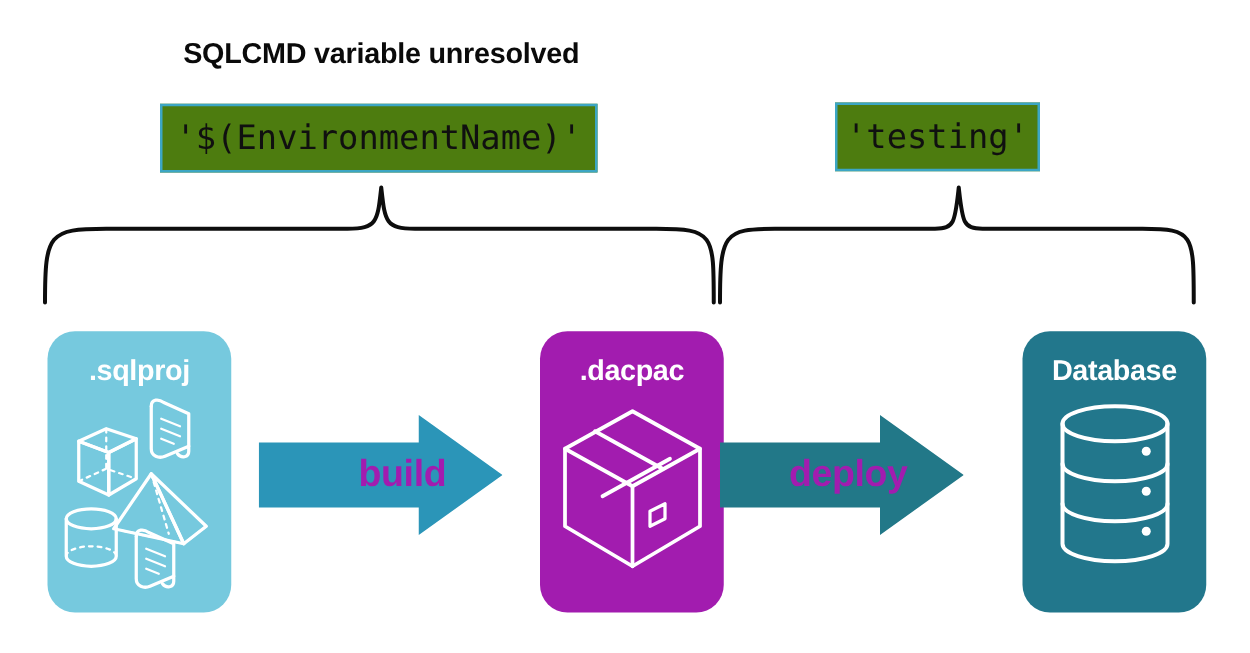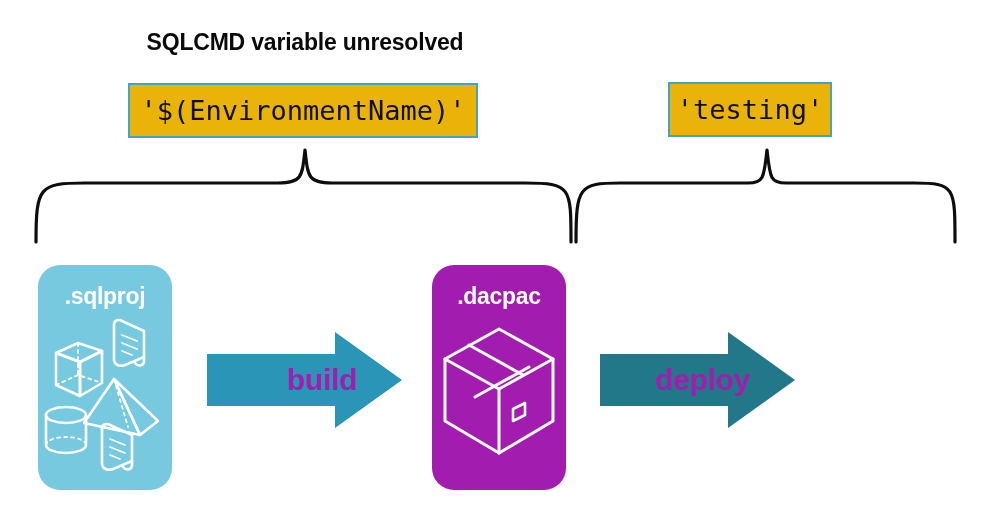--- a/index.html
+++ b/index.html
@@ -35,21 +35,21 @@
     transform: translateX(-50%);
   }
   #heading-left  { left: 305px; top: 29px; }
   #heading-right { left: 765px; top: 29px; }
 
   
   .code-box {
     position: absolute;
     box-sizing: border-box;
     border: 2px solid #3ca6c4;
-    background: #eab308;
+    background: #4d7c0f;
     display: flex;
     align-items: center;
     justify-content: center;
     font-family: "DejaVu Sans Mono", monospace;
     font-size: 27px;
     color: #101010;
     white-space: nowrap;
   }
   #code-box-left  { left: 128px; top: 83px; width: 350px; height: 55px; }
   #code-box-right { left: 668px; top: 82px; width: 164px; height: 55px; }
@@ -61,21 +61,21 @@
     height: 95px;
     overflow: visible;
   }
   #brace-left  { left: 30px;  width: 545px; }
   #brace-right { left: 570px; width: 400px; }
 
   
   .stage-box {
     position: absolute;
     top: 265px;
-    width: 134px;
+    width: 147px;
     height: 225px;
     border-radius: 22px;
     box-sizing: border-box;
   }
   #box-sqlproj  { left: 38px;  background: #76c9de; }
   #box-dacpac   { left: 432px; background: #a21caf; }
   #box-database { left: 818px; background: #22778c; }
 
   .box-label {
     position: absolute;
@@ -101,21 +101,21 @@
   }
 
   
   .arrow {
     position: absolute;
     top: 332px;
     width: 195px;
     height: 96px;
   }
   #arrow-build  { left: 207px; }
-  #arrow-deploy { left: 600px; }
+  #arrow-deploy { left: 576px; }
   .arrow-label {
     position: absolute;
     left: 0;
     top: 50%;
     transform: translateY(-50%);
     width: 150px;
     text-align: right;
     color: #a21caf;
     font-family: "Liberation Sans", sans-serif;
     font-weight: bold;
@@ -217,20 +217,38 @@
 
           <path d="M 34,28 L 88,58"></path>
           <path d="M 40,80 L 94,50"></path>
 
           <path d="M 78,92 L 90,86 L 90,98 L 78,104 Z" stroke-width="2.6"></path>
         </g>
       </svg>
     </div>
   </div>
 
+  <div class="stage-box" id="box-database">
+    <div class="box-label">Database</div>
+    <div class="box-art">
+      <svg width="110" height="150" viewBox="0 0 110 150">
+        <g fill="none" stroke="#ffffff" stroke-width="3.2" stroke-linejoin="round" stroke-linecap="round">
+          <ellipse cx="55" cy="22" rx="42" ry="14"></ellipse>
+          <path d="M 13,22 L 13,118 A 42 14 0 0 0 97,118 L 97,22"></path>
+          <path d="M 13,54 A 42 14 0 0 0 97,54"></path>
+          <path d="M 13,86 A 42 14 0 0 0 97,86"></path>
+        </g>
+        <g fill="#ffffff">
+          <circle cx="80" cy="44" r="3.6"></circle>
+          <circle cx="80" cy="76" r="3.6"></circle>
+          <circle cx="80" cy="108" r="3.6"></circle>
+        </g>
+      </svg>
+    </div>
+  </div>
 
   <div class="arrow" id="arrow-build">
     <svg width="195" height="96" viewBox="0 0 195 96">
       <path d="M 0,22 L 128,22 L 128,0 L 195,48 L 128,96 L 128,74 L 0,74 Z" fill="#2b95b8"></path>
     </svg>
     <div class="arrow-label">build</div>
   </div>
 
   <div class="arrow" id="arrow-deploy">
     <svg width="195" height="96" viewBox="0 0 195 96">

